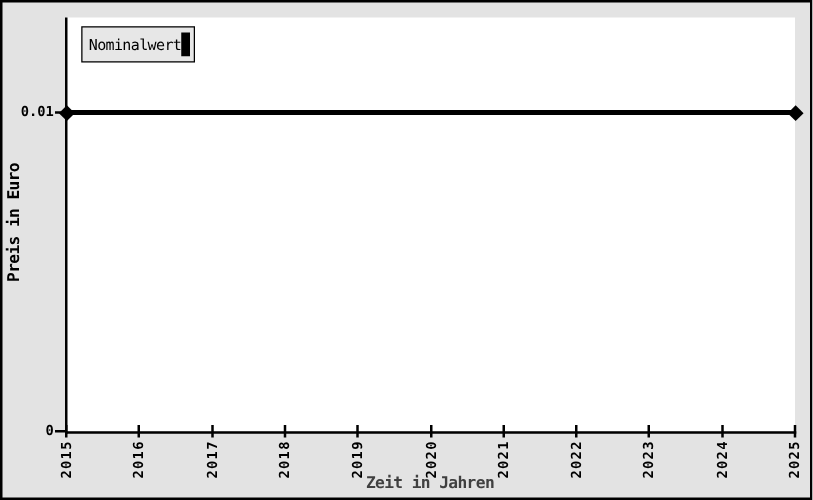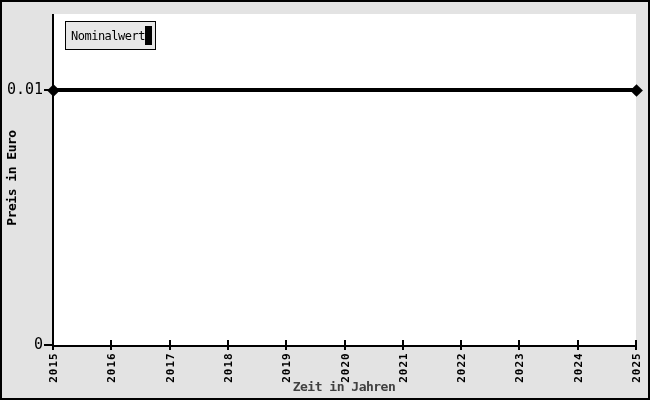--- a/index.html
+++ b/index.html
@@ -37,21 +37,21 @@
     text-align: center;
     font-weight: bold; font-size: 11px; letter-spacing: 1px;
     color: #000;
     transform: rotate(-90deg);
   }
   .tick-y { position: absolute; width: 9px; height: 2px; left: 44px; background: #000; }
   .tick-y-label {
     position: absolute;
     left: 1px; width: 42px; height: 13px; line-height: 13px;
     text-align: right;
-    font-weight: normal; font-size: 15px;
+    font-weight: bold; font-size: 11px;
     color: #000;
   }
 
   .y-axis-title {
     position: absolute;
     left: -58px; top: 170px;
     width: 140px; height: 16px; line-height: 16px;
     text-align: center;
     font-weight: bold; font-size: 13px; letter-spacing: -0.5px;
     color: #000;

